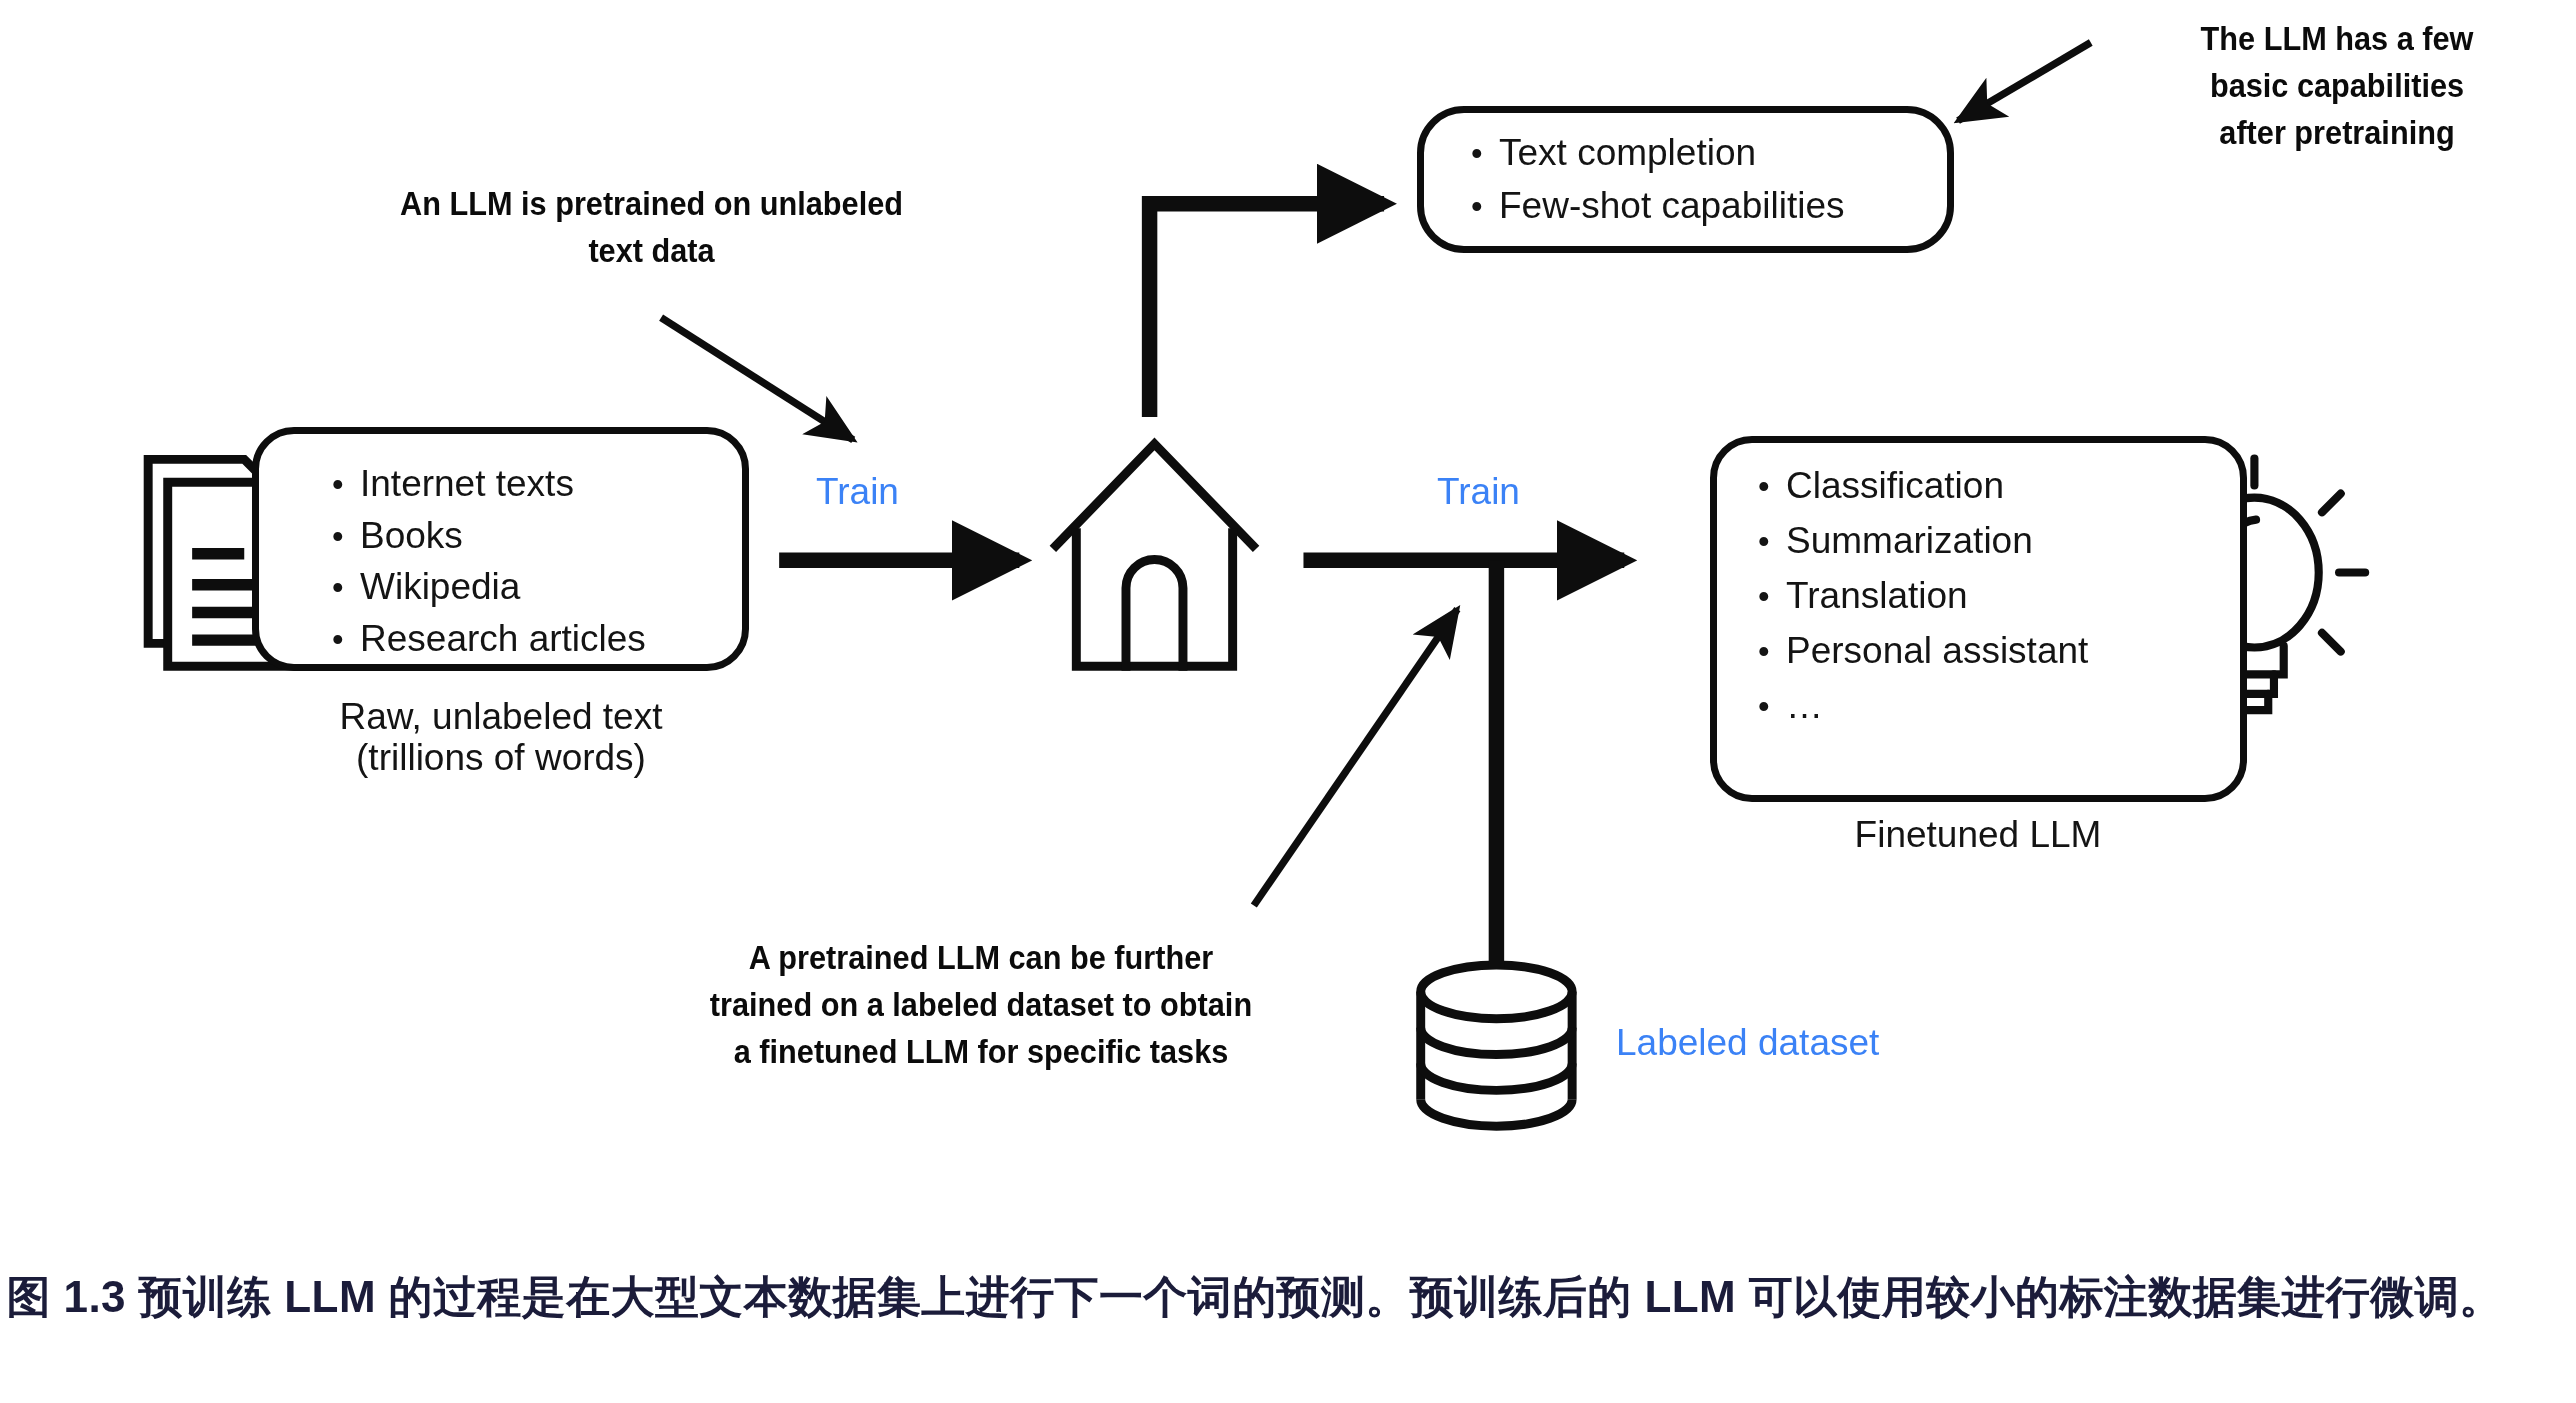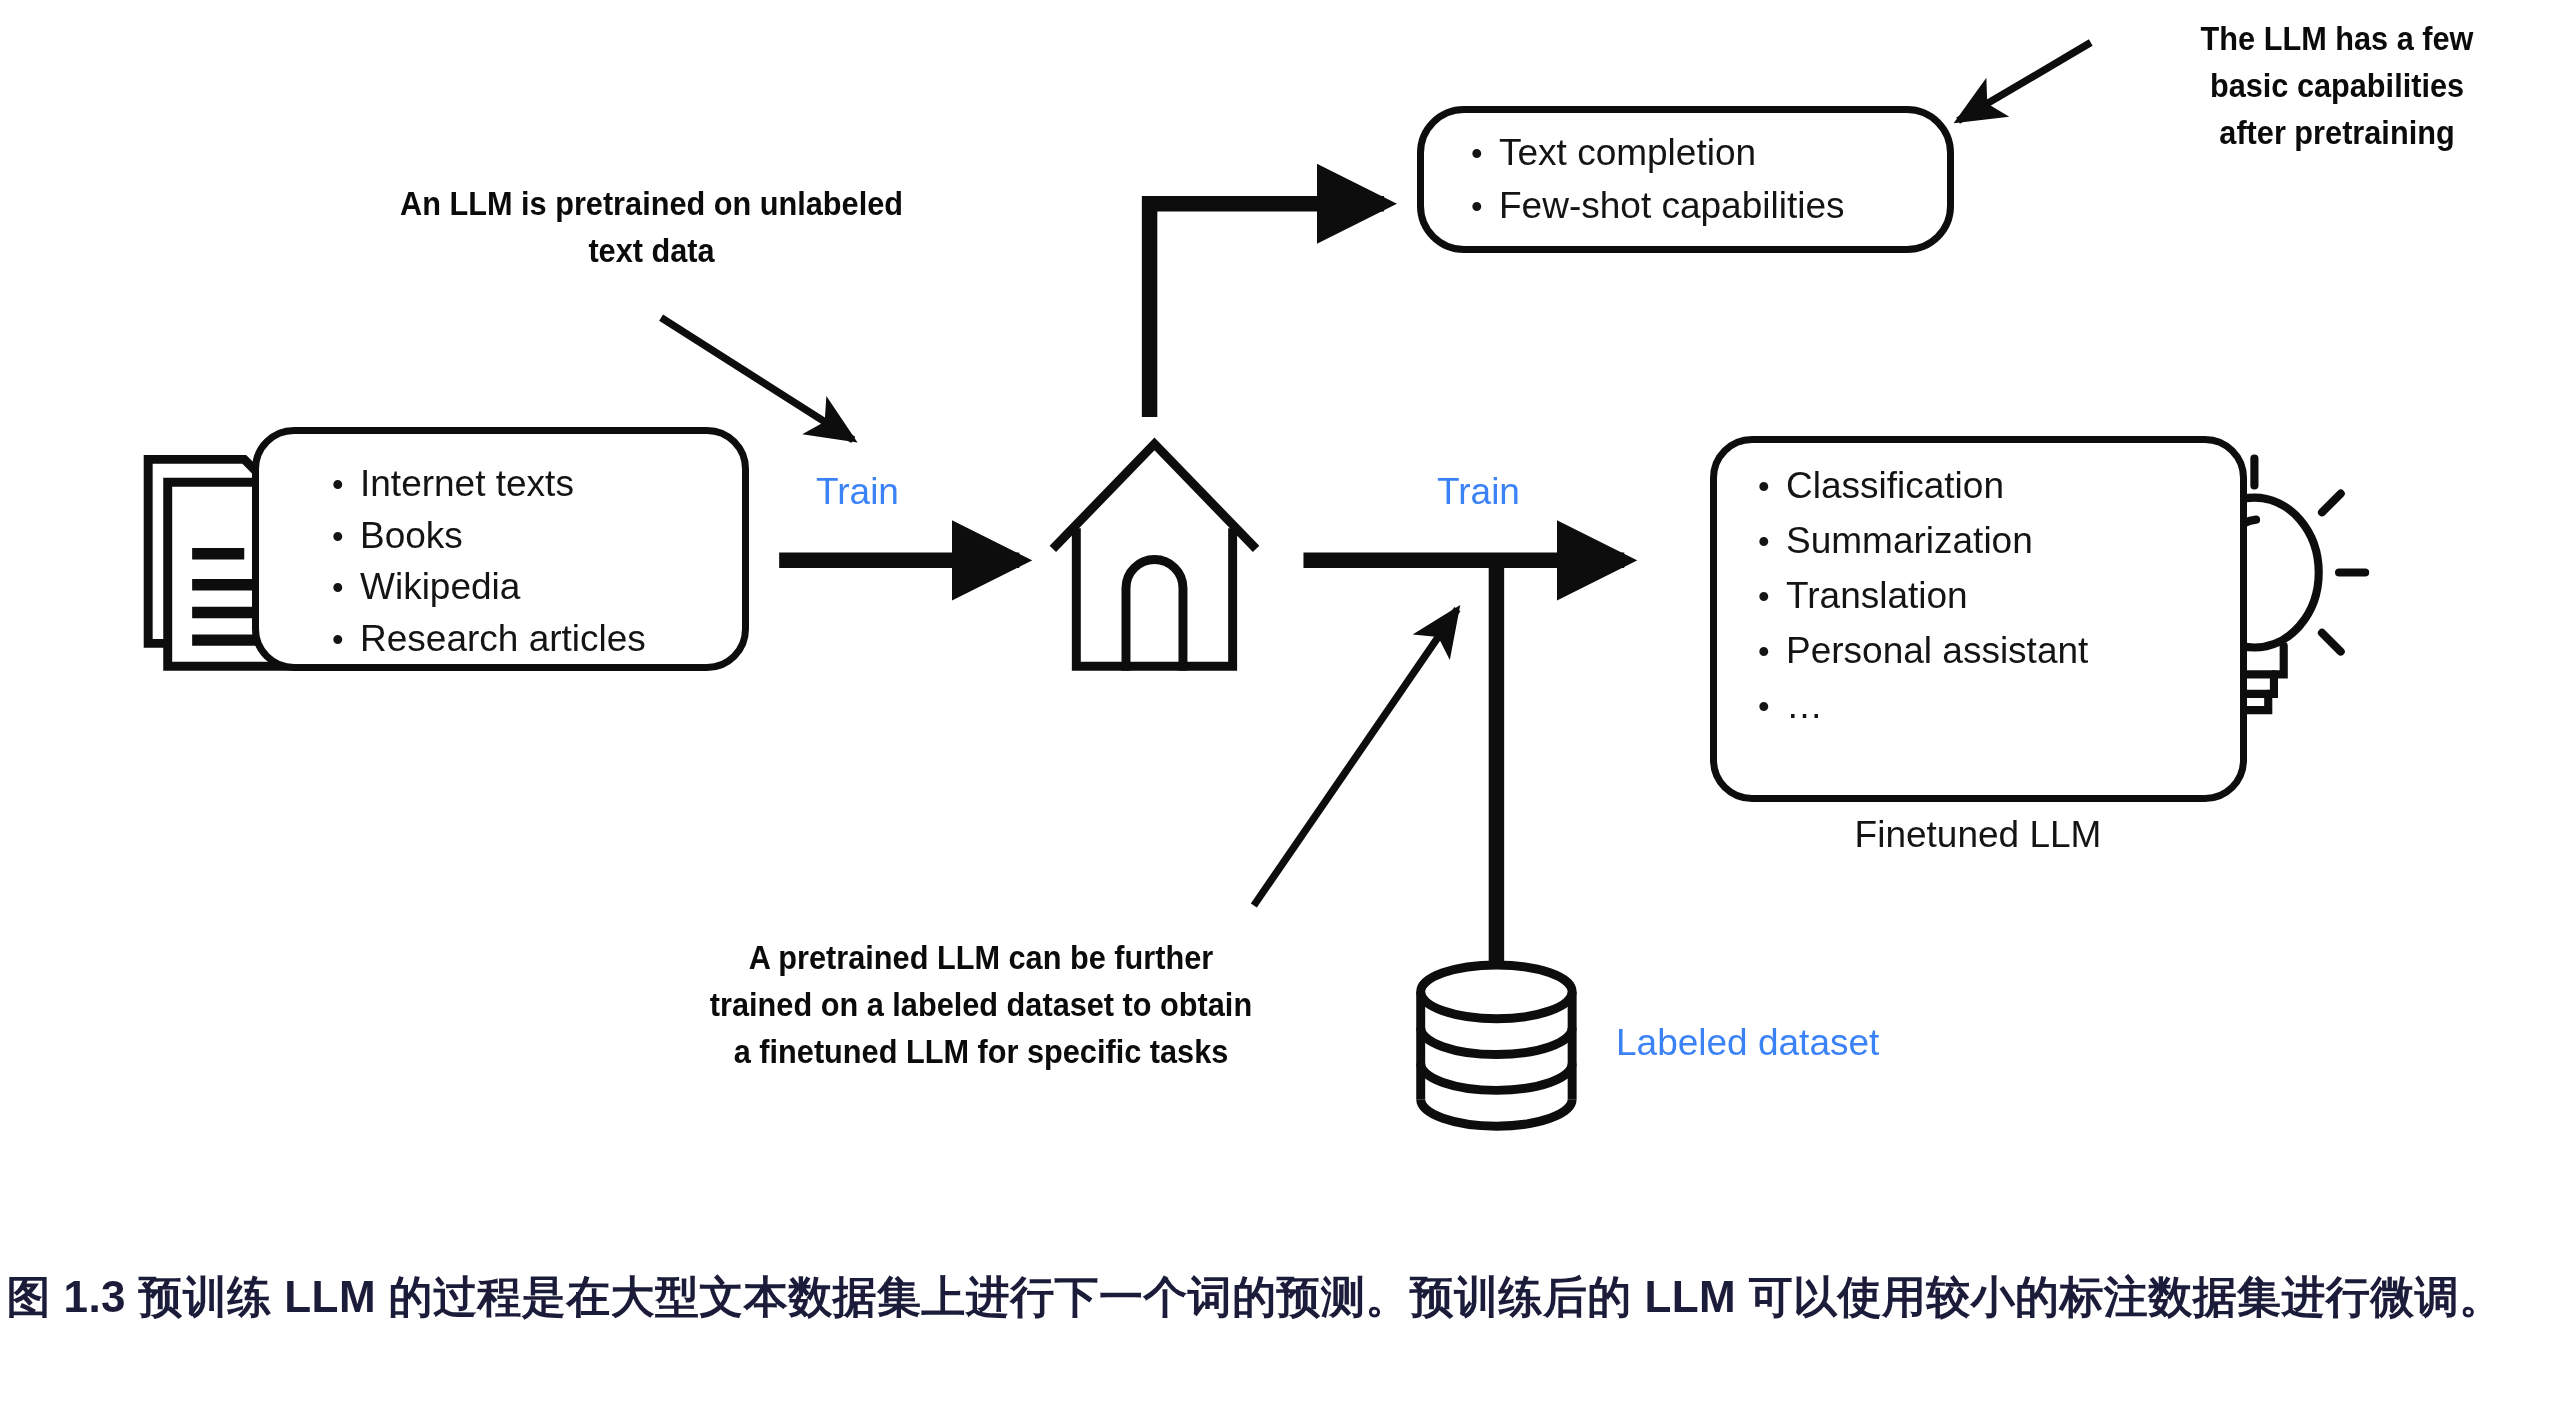--- a/index.html
+++ b/index.html
@@ -189,20 +189,22 @@
         <span class="dot">•</span>
         <span>Wikipedia</span>
       </li>
       <li style="margin-top:14.7px;">
         <span class="dot">•</span>
         <span>Research articles</span>
       </li>
     </ul>
   </div>
 
+  <div class="node-caption" style="left:204px; top:696px; width:594px;">Raw, unlabeled text
+(trillions of words)</div>
 
   <div class="inline-label" style="left:816px; top:472px;">Train</div>
 
 
   <div class="rbox" style="left:1417px; top:106px; width:537px; height:147px; border-radius:47px;">
     <ul class="bullet-list" style="position:absolute; left:47px; top:21px;">
       <li>
         <span class="dot">•</span>
         <span>Text completion</span>
       </li>

